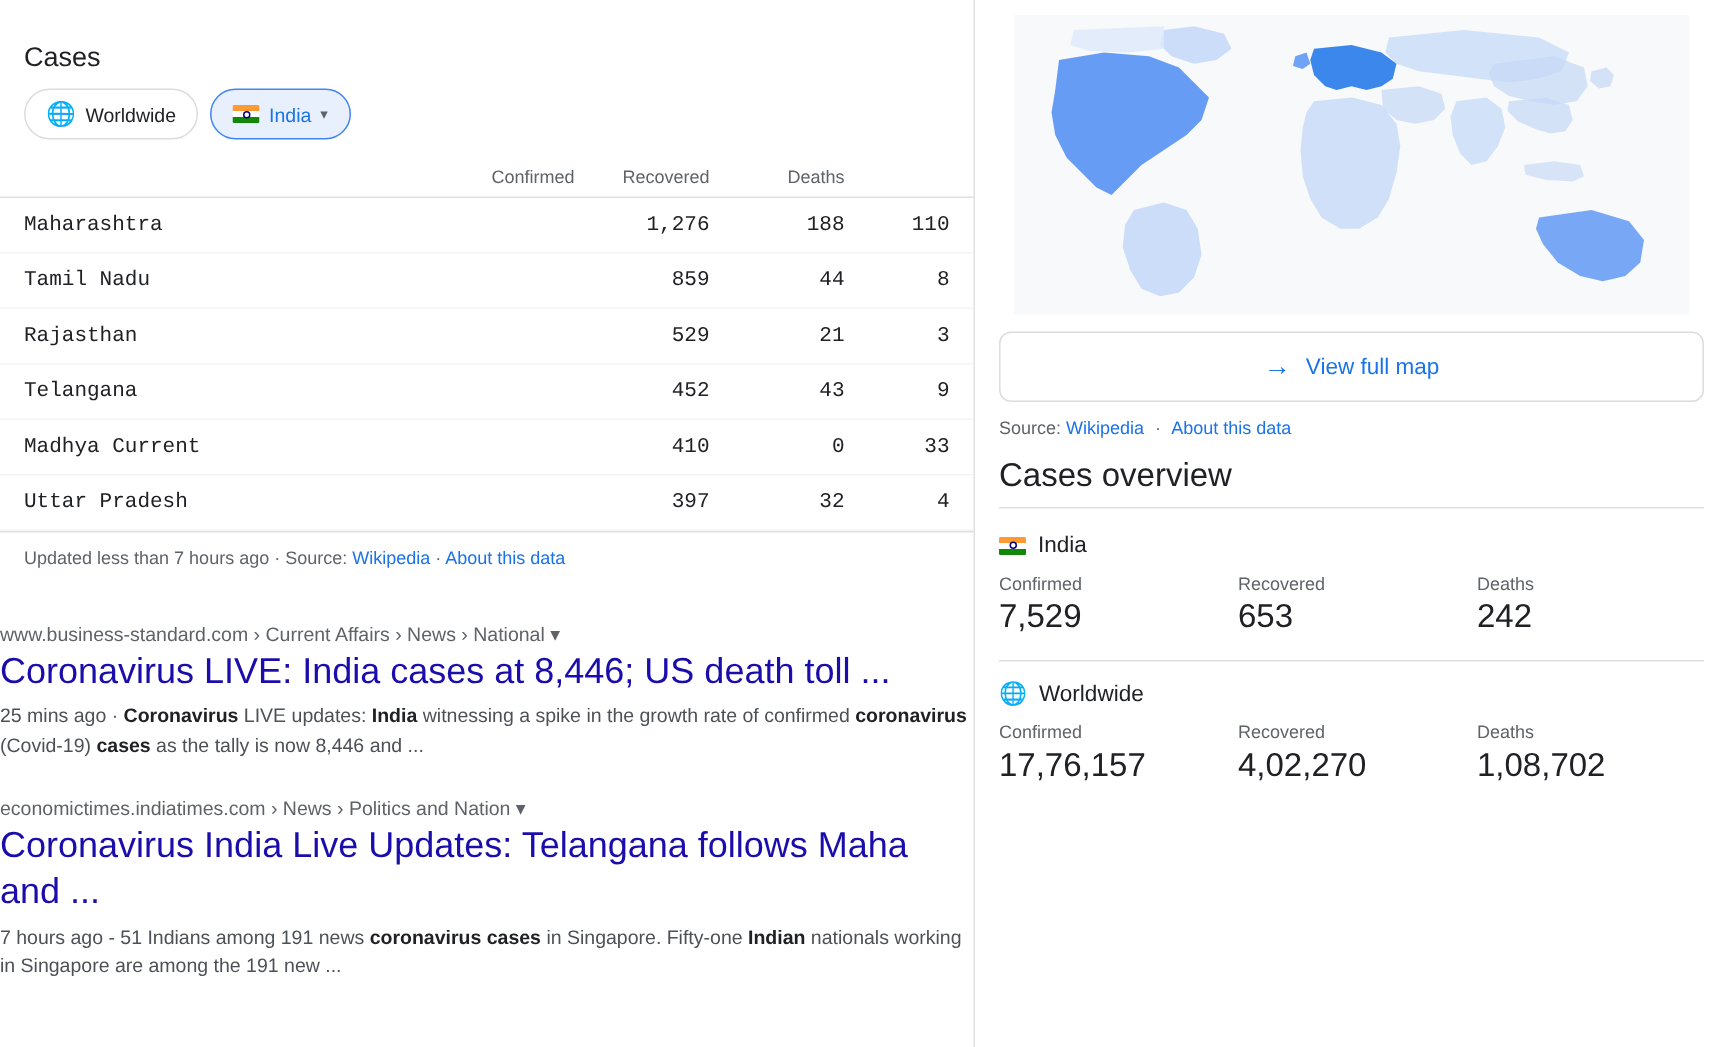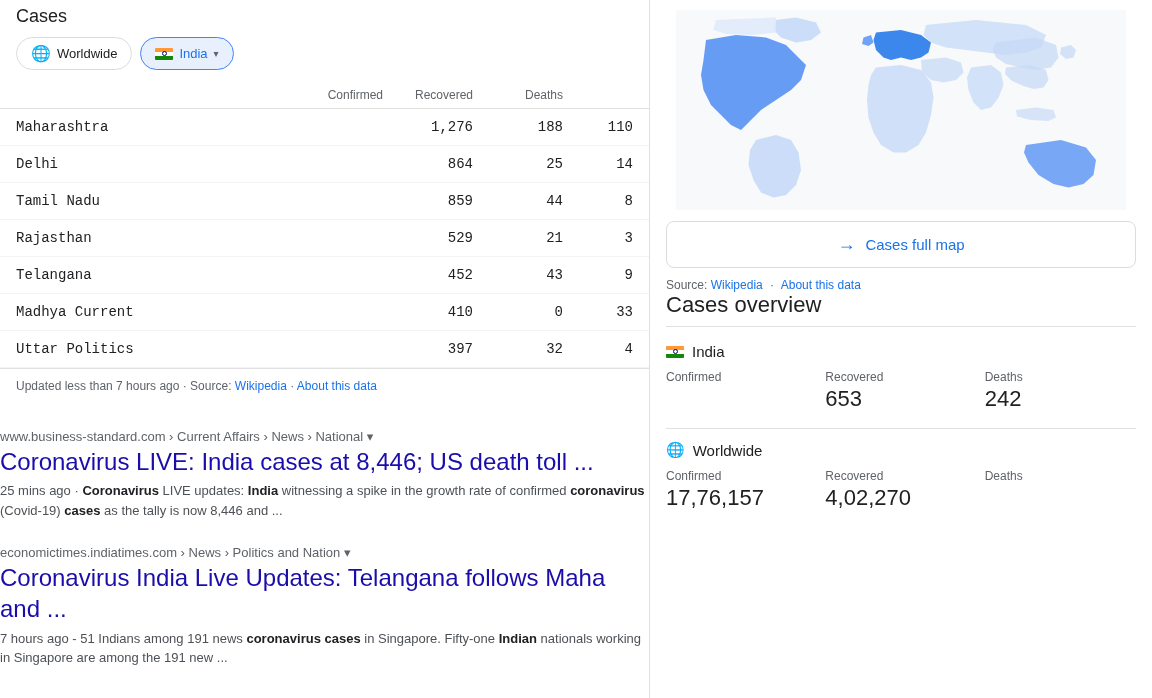--- a/index.html
+++ b/index.html
@@ -1,18 +1,18 @@
 <!DOCTYPE html>
 <html><head>
   <meta charset="utf-8">
   <style>
     * { box-sizing: border-box; margin: 0; padding: 0; }
     body { font-family: Arial, sans-serif; background: #fff; color: #202124; font-size: 14px; }
     .layout { display: flex; width: 1152px; min-height: 698px; }
-    .left-panel { width: 650px; padding: 6px 0; border-right: 1px solid #e0e0e0; }
+    .left-panel { width: 650px; padding: 28px 0; border-right: 1px solid #e0e0e0; }
     .right-panel { flex: 1; padding: 10px 16px; }
 
     
     .cases-title { font-size: 18px; font-weight: 400; padding: 0 16px 10px; }
     .filter-buttons { display: flex; gap: 8px; padding: 0 16px 12px; }
     .filter-btn { display: flex; align-items: center; gap: 6px; padding: 6px 14px; border: 1px solid #dadce0; border-radius: 20px; background: #fff; cursor: pointer; font-size: 13px; color: #202124; }
     .filter-btn.active { background: #e8f0fe; border-color: #4285f4; color: #1a73e8; }
     .filter-btn .globe-icon { font-size: 16px; }
     .flag-india { width: 18px; height: 12px; display: inline-block; position: relative; overflow: hidden; border-radius: 1px; }
     .flag-india .saffron { background: #FF9933; height: 4px; }
@@ -45,21 +45,21 @@
     .result-item { padding: 10px 0; border-bottom: 1px solid transparent; }
     .result-item + .result-item { margin-top: 4px; }
 
     
     .map-container { background: #fff; margin-bottom: 8px; }
     .world-map-svg { width: 100%; height: 200px; }
 
     .view-full-btn { display: flex; align-items: center; justify-content: center; gap: 10px; padding: 12px; border: 1px solid #dadce0; border-radius: 8px; cursor: pointer; color: #1a73e8; font-size: 15px; margin-bottom: 10px; }
     .arrow-icon { font-size: 18px; color: #1a73e8; }
 
-    .map-source { font-size: 12px; color: #5f6368; margin-bottom: 0; }
+    .map-source { font-size: 12px; color: #5f6368; margin-bottom: 12px; }
     .map-source a { color: #1a73e8; text-decoration: none; }
     .separator-dot { margin: 0 4px; }
 
     .cases-overview-title { font-size: 22px; font-weight: 400; margin-bottom: 16px; padding-bottom: 8px; border-bottom: 1px solid #e0e0e0; }
 
     .overview-section { margin-bottom: 16px; }
     .overview-country { display: flex; align-items: center; gap: 8px; font-size: 15px; margin-bottom: 10px; }
     .overview-stats { display: grid; grid-template-columns: 1fr 1fr 1fr; gap: 8px; }
     .stat-box { }
     .stat-label { font-size: 12px; color: #5f6368; margin-bottom: 2px; }
@@ -99,26 +99,20 @@
     </div>
 
     <div class="table-scroll" id="table-body">
     <div class="table-row">
       <span>Maharashtra</span>
       <span class="col-right confirmed-val">1,276</span>
       <span class="col-right recovered-val">188</span>
       <span class="col-right deaths-val">110</span>
     </div>
         <div class="table-row">
-      <span>Delhi</span>
-      <span class="col-right confirmed-val">864</span>
-      <span class="col-right recovered-val">25</span>
-      <span class="col-right deaths-val">14</span>
-    </div>
-        <div class="table-row">
       <span>Tamil Nadu</span>
       <span class="col-right confirmed-val">859</span>
       <span class="col-right recovered-val">44</span>
       <span class="col-right deaths-val">8</span>
     </div>
         <div class="table-row">
       <span>Rajasthan</span>
       <span class="col-right confirmed-val">529</span>
       <span class="col-right recovered-val">21</span>
       <span class="col-right deaths-val">3</span>
@@ -129,21 +123,21 @@
       <span class="col-right recovered-val">43</span>
       <span class="col-right deaths-val">9</span>
     </div>
         <div class="table-row">
       <span>Madhya Current</span>
       <span class="col-right confirmed-val">410</span>
       <span class="col-right recovered-val">0</span>
       <span class="col-right deaths-val">33</span>
     </div>
         <div class="table-row">
-      <span>Uttar Politics</span>
+      <span>Uttar Pradesh</span>
       <span class="col-right confirmed-val">397</span>
       <span class="col-right recovered-val">32</span>
       <span class="col-right deaths-val">4</span>
     </div>
       </div>
 
     <div class="footer-note">
       <span>Updated less than 7 hours ago · Source:</span>
       <a href="#">Wikipedia</a>
       <span> · </span>
@@ -206,21 +200,21 @@
         <path d="M 700 270 L 770 260 L 820 275 L 840 300 L 835 330 L 815 348 L 785 355 L 755 348 L 725 330 L 705 305 L 696 285 Z" fill="#4285f4" opacity="0.7"></path>
 
         <path d="M 680 200 L 720 195 L 755 200 L 760 215 L 745 222 L 710 220 L 682 213 Z" fill="#c5d9f7" opacity="0.65"></path>
 
         <path d="M 80 20 L 200 15 L 200 45 L 150 50 L 100 48 L 75 40 Z" fill="#dde8fb" opacity="0.8"></path>
       </svg>
     </div>
 
     <div class="view-full-btn">
       <span class="arrow-icon">→</span>
-      <span>Cases full map</span>
+      <span>View full map</span>
     </div>
 
     <div class="map-source">
       <span>Source:</span>
       <a href="#">Wikipedia</a>
       <span class="separator-dot">·</span>
       <a href="#">About this data</a>
     </div>
 
     <div>
@@ -233,20 +227,21 @@
             <div class="white">
                 <div class="chakra"></div>
               </div>
             <div class="green"></div>
           </span>
           <span>India</span>
         </div>
         <div class="overview-stats">
           <div class="stat-box">
             <div class="stat-label">Confirmed</div>
+            <div class="stat-value">7,529</div>
           </div>
           <div class="stat-box">
             <div class="stat-label">Recovered</div>
             <div class="stat-value">653</div>
           </div>
           <div class="stat-box">
             <div class="stat-label">Deaths</div>
             <div class="stat-value">242</div>
           </div>
         </div>
@@ -263,18 +258,19 @@
           <div class="stat-box">
             <div class="stat-label">Confirmed</div>
             <div class="stat-value">17,76,157</div>
           </div>
           <div class="stat-box">
             <div class="stat-label">Recovered</div>
             <div class="stat-value">4,02,270</div>
           </div>
           <div class="stat-box">
             <div class="stat-label">Deaths</div>
+            <div class="stat-value">1,08,702</div>
           </div>
         </div>
       </div>
     </div>
   </div>
 </div>
 
 </body></html>

